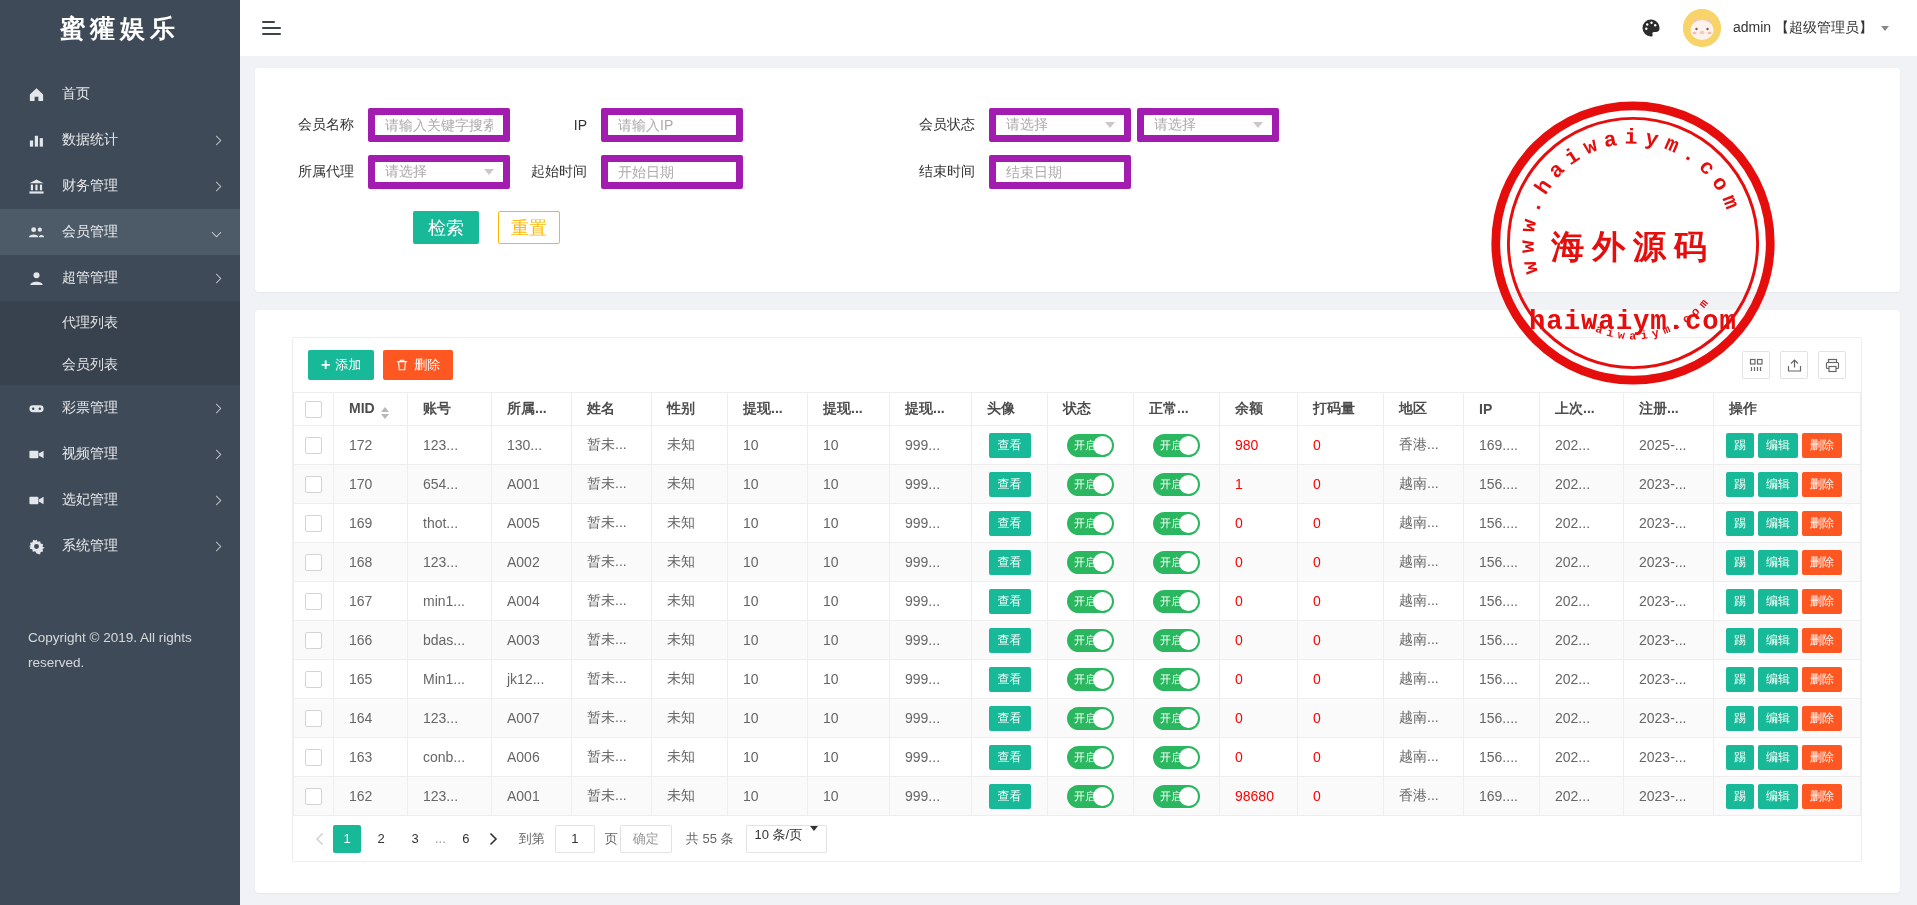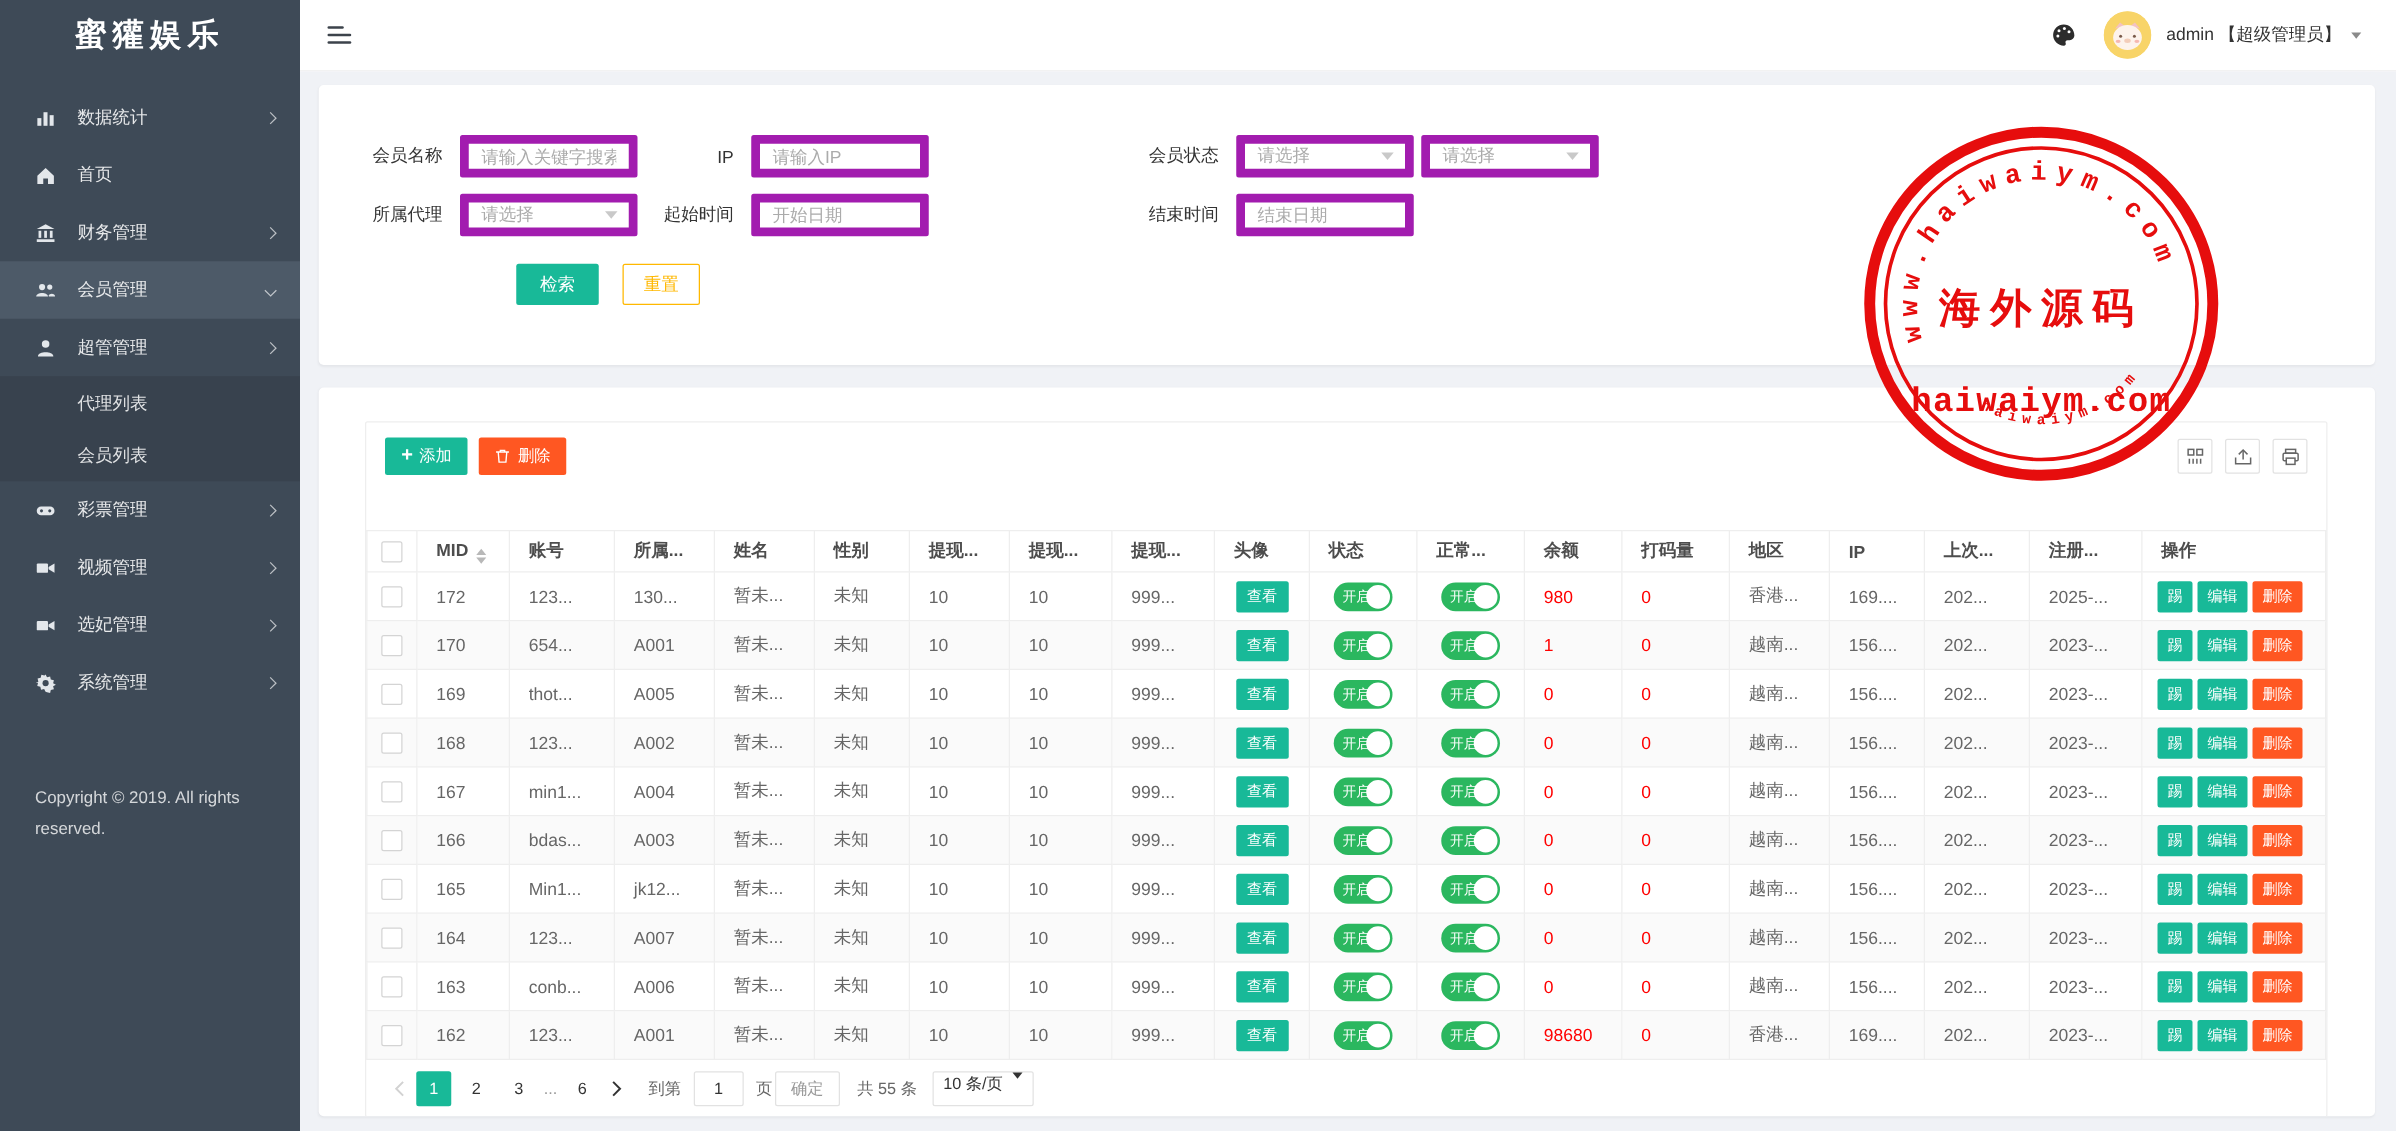--- a/index.html
+++ b/index.html
@@ -42,37 +42,37 @@
   .fg { display:flex; align-items:center; }
   .fg + .fg { margin-left:13px; }
   .fg.far { margin-left:168px; }
   .fg.nolabel { margin-left:6px; }
   .fg label { width:64px; text-align:right; margin-right:14px; color:#333; white-space:nowrap; font-size:14px; }
   .ctrl { width:142px; height:34px; border:7px solid #a21caf; border-radius:2px; background:#fff; font-size:14px; color:#333; padding:0 10px; font-family:inherit; }
   .ctrl::placeholder { color:#ababab; }
   .sel { position:relative; display:flex; align-items:center; color:#ababab; cursor:pointer; }
   .sel .sel-caret { position:absolute; right:9px; border-left:5px solid transparent; border-right:5px solid transparent; border-top:6px solid #c9c9c9; }
   .btn-row { margin-top:21px; padding-left:123px; display:flex; }
-  .btn { height:33px; border-radius:2px; font-size:14px; display:inline-flex; align-items:center; justify-content:center; cursor:pointer; border:none; font-family:inherit; }
+  .btn { height:33px; border-radius:2px; font-size:18px; display:inline-flex; align-items:center; justify-content:center; cursor:pointer; border:none; font-family:inherit; }
   .btn-search { width:66px; color:#fff; }
   .btn-reset { width:62px; margin-left:19px; background:#fff; border:1px solid #ffb800; color:#ffb800; }
 
   
   .table-card { height:583px; padding:27px 38px 0 37px; overflow:hidden; }
   .tbox { border:1px solid #eee; border-radius:2px; }
   .tbox-toolbar { padding:12px 15px; display:flex; align-items:center; }
   .tb-btn { height:30px; border-radius:2px; color:#fff; font-size:13px; display:inline-flex; align-items:center; padding:0 13px; cursor:pointer; }
   .tb-btn .plus { font-size:16px; margin-right:5px; font-weight:bold; line-height:1; }
   .tb-btn svg { margin-right:6px; }
   .tb-del { margin-left:9px; }
   .tool-icons { margin-left:auto; display:flex; }
   .icon-btn { width:28px; height:28px; border:1px solid #e2e2e2; border-radius:2px; background:#fff; display:flex; align-items:center; justify-content:center; margin-left:10px; cursor:pointer; }
   .icon-btn svg { width:15px; height:15px; }
 
-  table { width:100%; border-collapse:collapse; table-layout:fixed;margin-top:32px; }
+  table { width:100%; border-collapse:collapse; table-layout:fixed; }
   th, td { border:1px solid #eee; font-size:14px; overflow:hidden; white-space:nowrap; }
   th { height:33px; color:#4d4d4d; font-weight:bold; text-align:left; padding-left:15px; background:#fff; }
   td { height:39px; color:#666; text-align:left; padding-left:15px; background:transparent; }
   tbody tr:nth-child(even) td { background:#fafafa; }
   th.c-center, td.c-center { text-align:center; padding-left:0; }
   td.red { color:#ff0000; }
   .checkbox { display:inline-block; width:17px; height:17px; border:1px solid #d4d4d4; border-radius:2px; background:#fff; vertical-align:middle; cursor:pointer; }
   .sort { display:inline-flex; flex-direction:column; margin-left:6px; vertical-align:1px; }
   .sort i { display:block; width:0; height:0; border-left:4.5px solid transparent; border-right:4.5px solid transparent; }
   .sort .up { border-bottom:5px solid #b8b8b8; margin-bottom:2px; }
@@ -102,35 +102,35 @@
 </style>
 </head>
 <body>
 
 <div class="sidebar">
   <div class="logo">蜜獾娱乐</div>
   <div class="menu">
     <div class="menu-item">
       <span class="mi-icon">
           <svg viewBox="0 0 18 18">
+            <path d="M2 9 L9 2.5 L16 9 L16 16 H11 V11.5 H7 V16 H2 Z"></path>
+          </svg>
+        </span>
+      <span>首页</span>
+    </div>
+    <div class="menu-item">
+      <span class="mi-icon">
+          <svg viewBox="0 0 18 18">
             <rect x="2" y="9" width="3.4" height="6.5"></rect>
             <rect x="7.2" y="4" width="3.4" height="11.5"></rect>
             <rect x="12.4" y="6.5" width="3.4" height="9"></rect>
           </svg>
         </span>
       <span>数据统计</span>
       <span class="arr"></span>
-    </div>
-    <div class="menu-item">
-      <span class="mi-icon">
-          <svg viewBox="0 0 18 18">
-            <path d="M2 9 L9 2.5 L16 9 L16 16 H11 V11.5 H7 V16 H2 Z"></path>
-          </svg>
-        </span>
-      <span>首页</span>
     </div>
     <div class="menu-item">
       <span class="mi-icon">
           <svg viewBox="0 0 18 18">
             <path d="M9 1.5 L16.5 5.5 H1.5 Z"></path>
             <rect x="3" y="7" width="2.3" height="6"></rect>
             <rect x="7.8" y="7" width="2.3" height="6"></rect>
             <rect x="12.6" y="7" width="2.3" height="6"></rect>
             <rect x="1.5" y="14.2" width="15" height="2.3"></rect>
           </svg>

